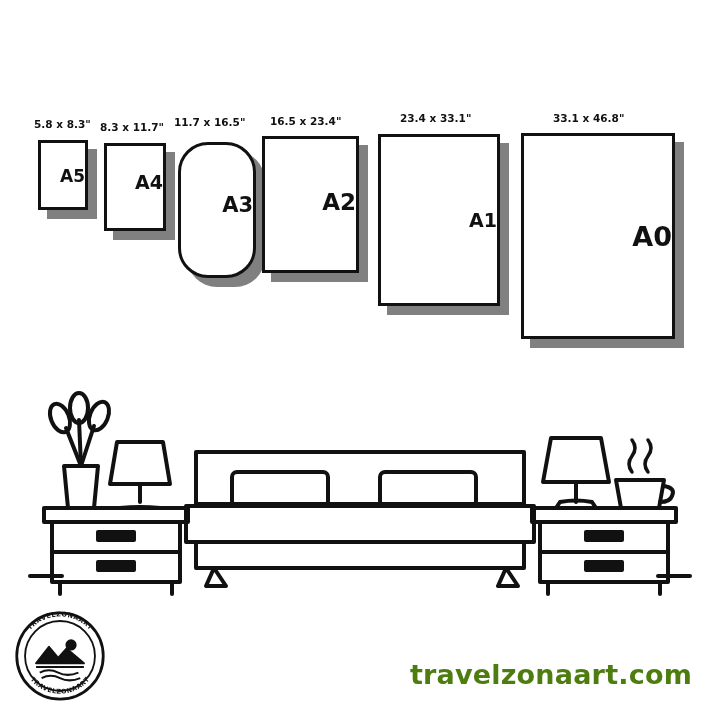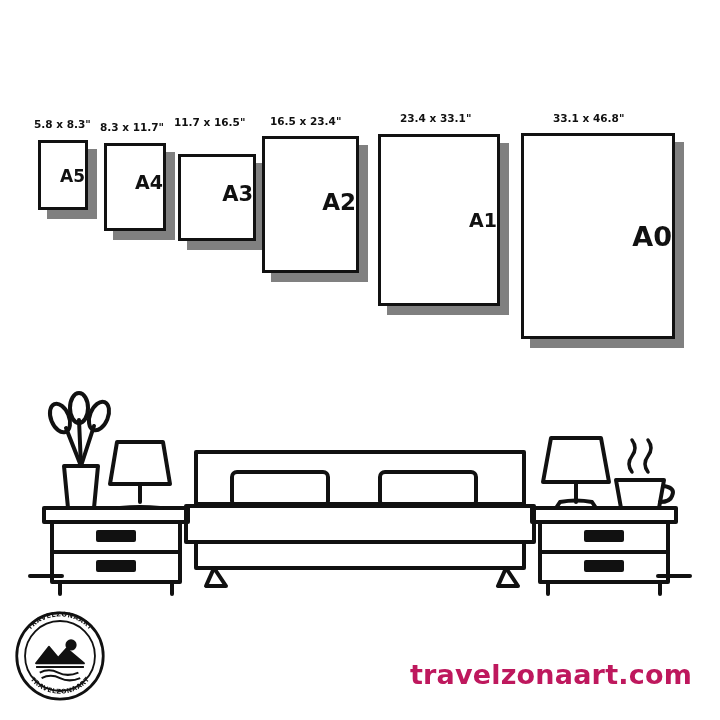--- a/index.html
+++ b/index.html
@@ -69,21 +69,21 @@
     height: 230px;
   }
 
   
   .site-url {
     position: absolute;
     right: 28px;
     bottom: 30px;
     font-size: 27px;
     font-weight: 600;
-    color: #be185d;
+    color: #4d7c0f;
     letter-spacing: 0.2px;
   }
   #logo {
     position: absolute;
     left: 14px;
     bottom: 18px;
     width: 92px;
     height: 92px;
   }
   .logo-text {
@@ -107,21 +107,21 @@
   <div class="size-label" style="left:553px; top:112px;">33.1 x 46.8"</div>
 
   <div class="frame" style="left:38px; top:140px; width:50px; height:70px;">
     <div class="frame-label" style="top:52%; font-size:17px;">A5</div>
   </div>
 
   <div class="frame" style="left:104px; top:143px; width:62px; height:88px;">
     <div class="frame-label" style="top:44%; font-size:19px;">A4</div>
   </div>
 
-  <div class="frame" style="left:178px; top:154px; width:78px; height:87px;">
+  <div class="frame" style="left:178px; top:142px; width:78px; height:136px;border-radius:30px;">
     <div class="frame-label" style="top:46%; font-size:21px;">A3</div>
   </div>
 
   <div class="frame" style="left:262px; top:136px; width:97px; height:137px;">
     <div class="frame-label" style="top:48%; font-size:23px;">A2</div>
   </div>
 
   <div class="frame" style="left:378px; top:134px; width:122px; height:172px;">
     <div class="frame-label" style="top:50%; font-size:19px;">A1</div>
   </div>

